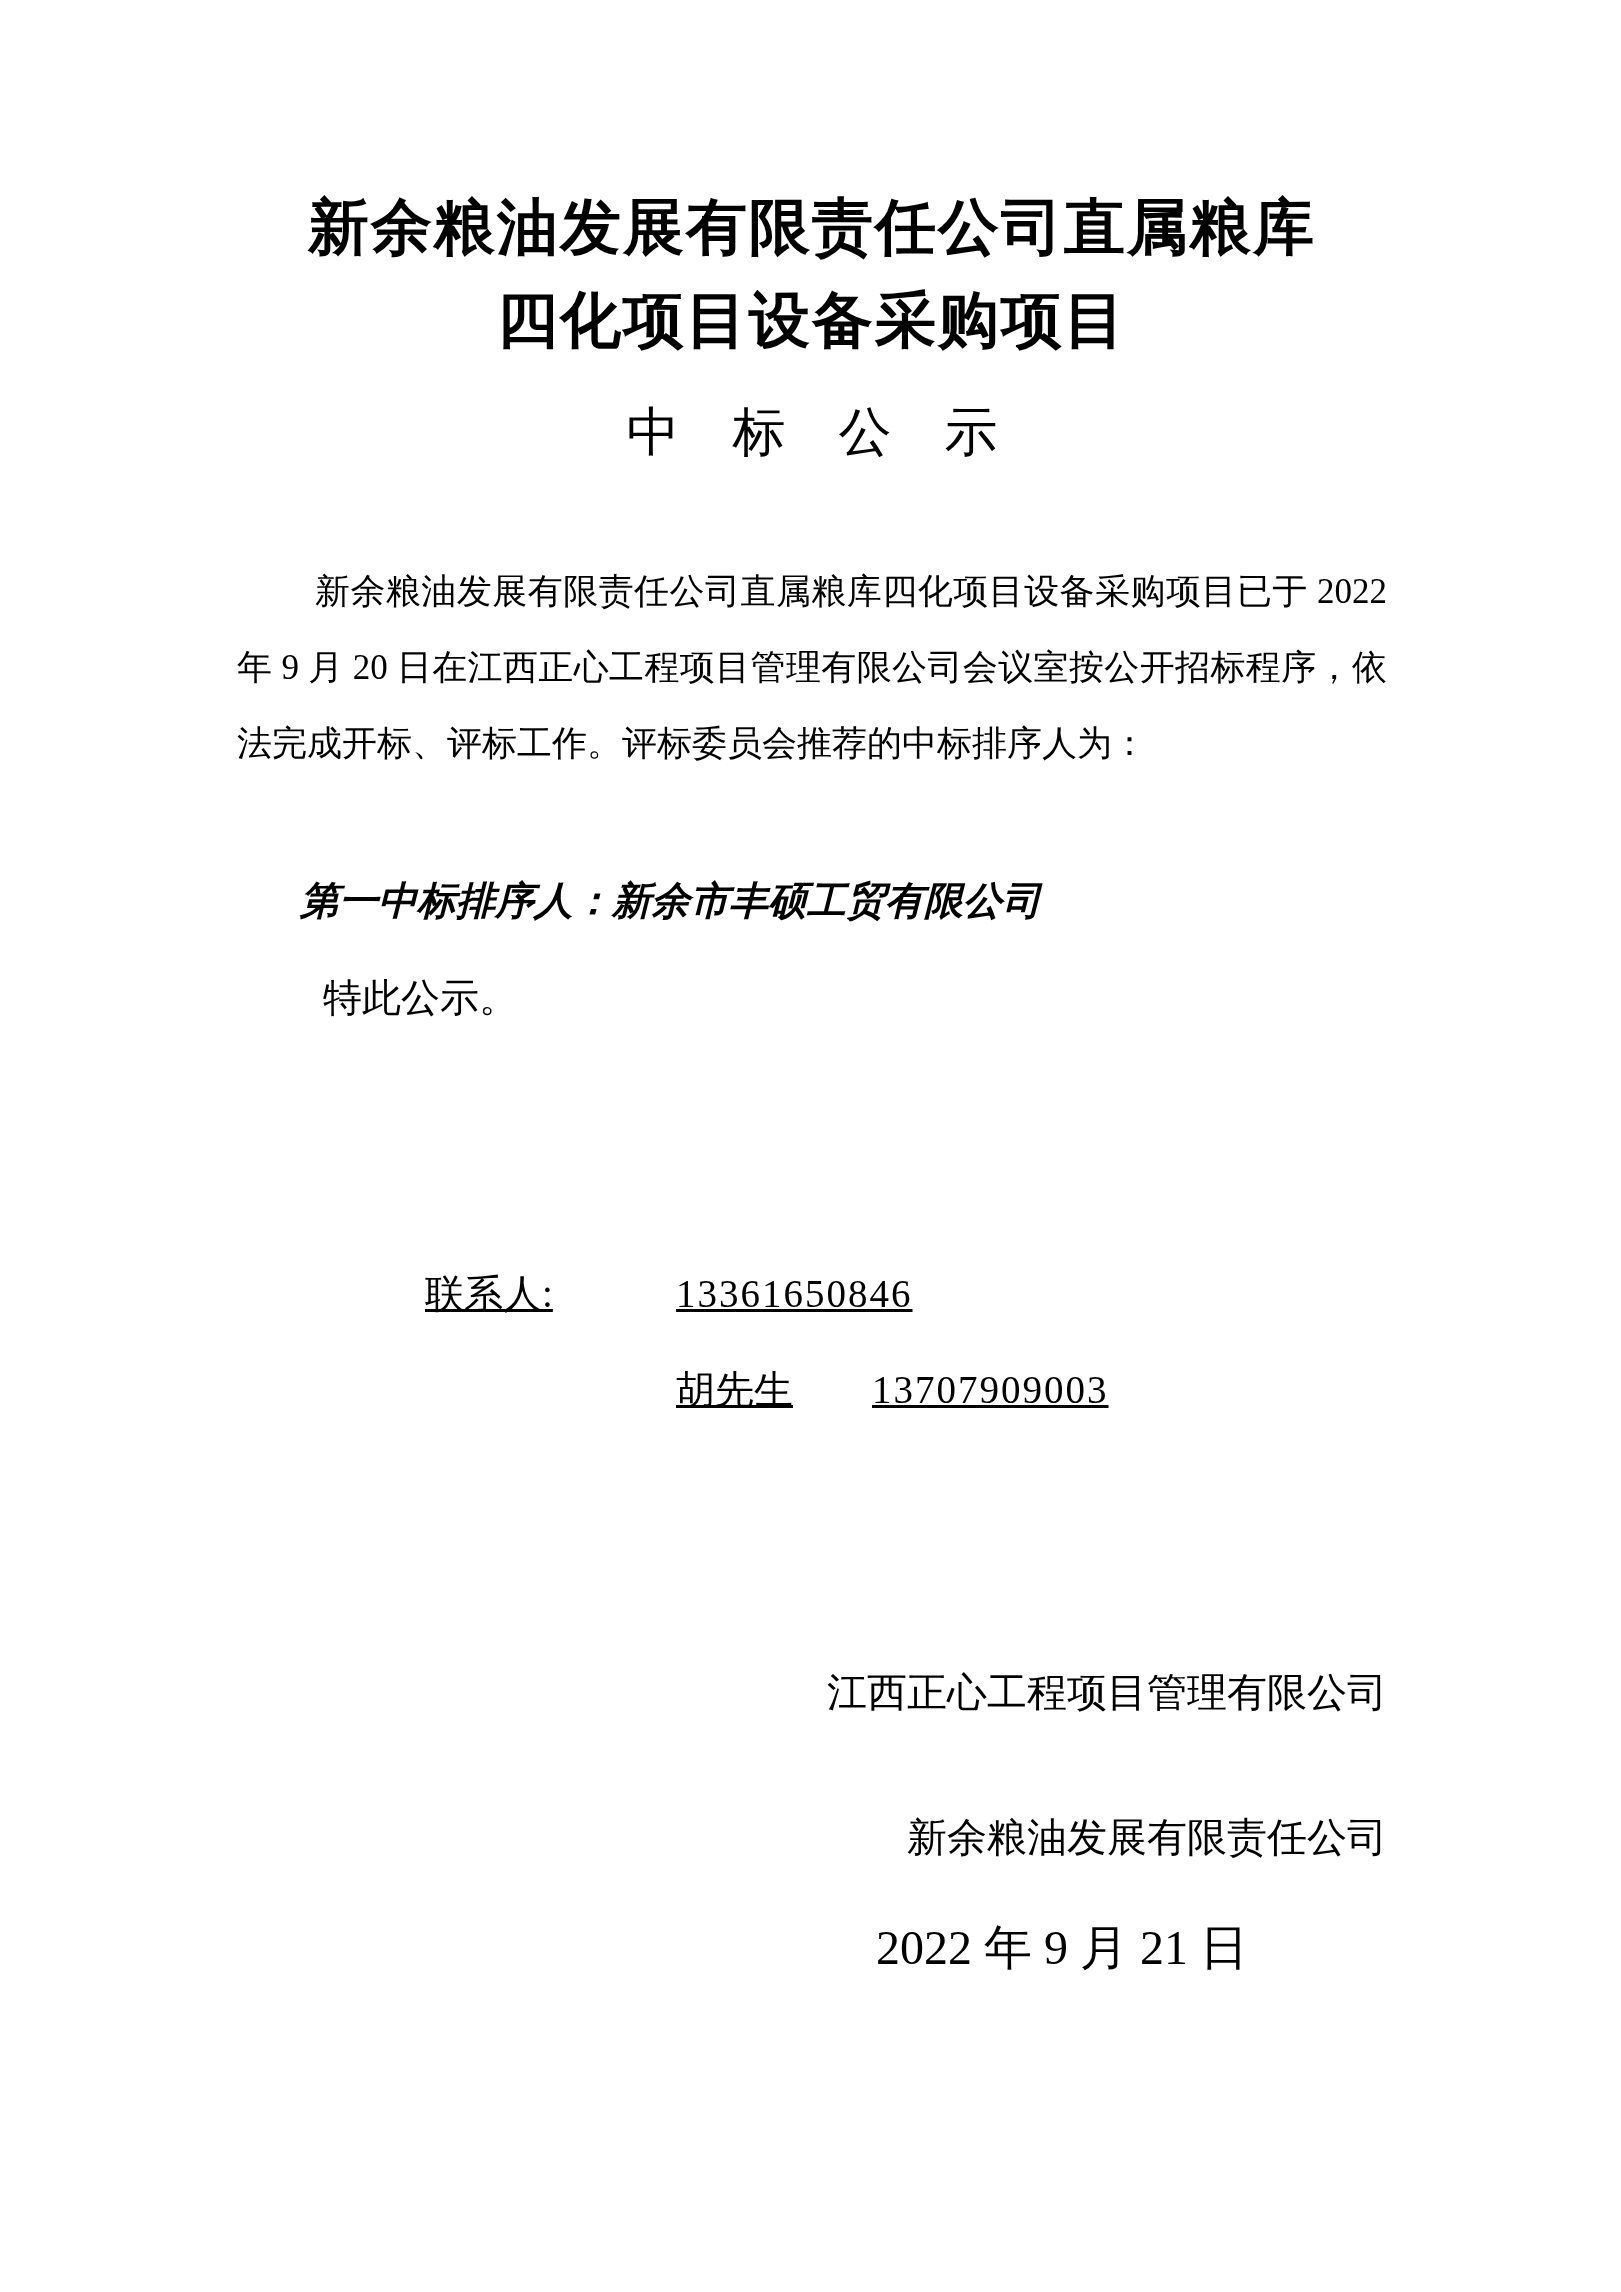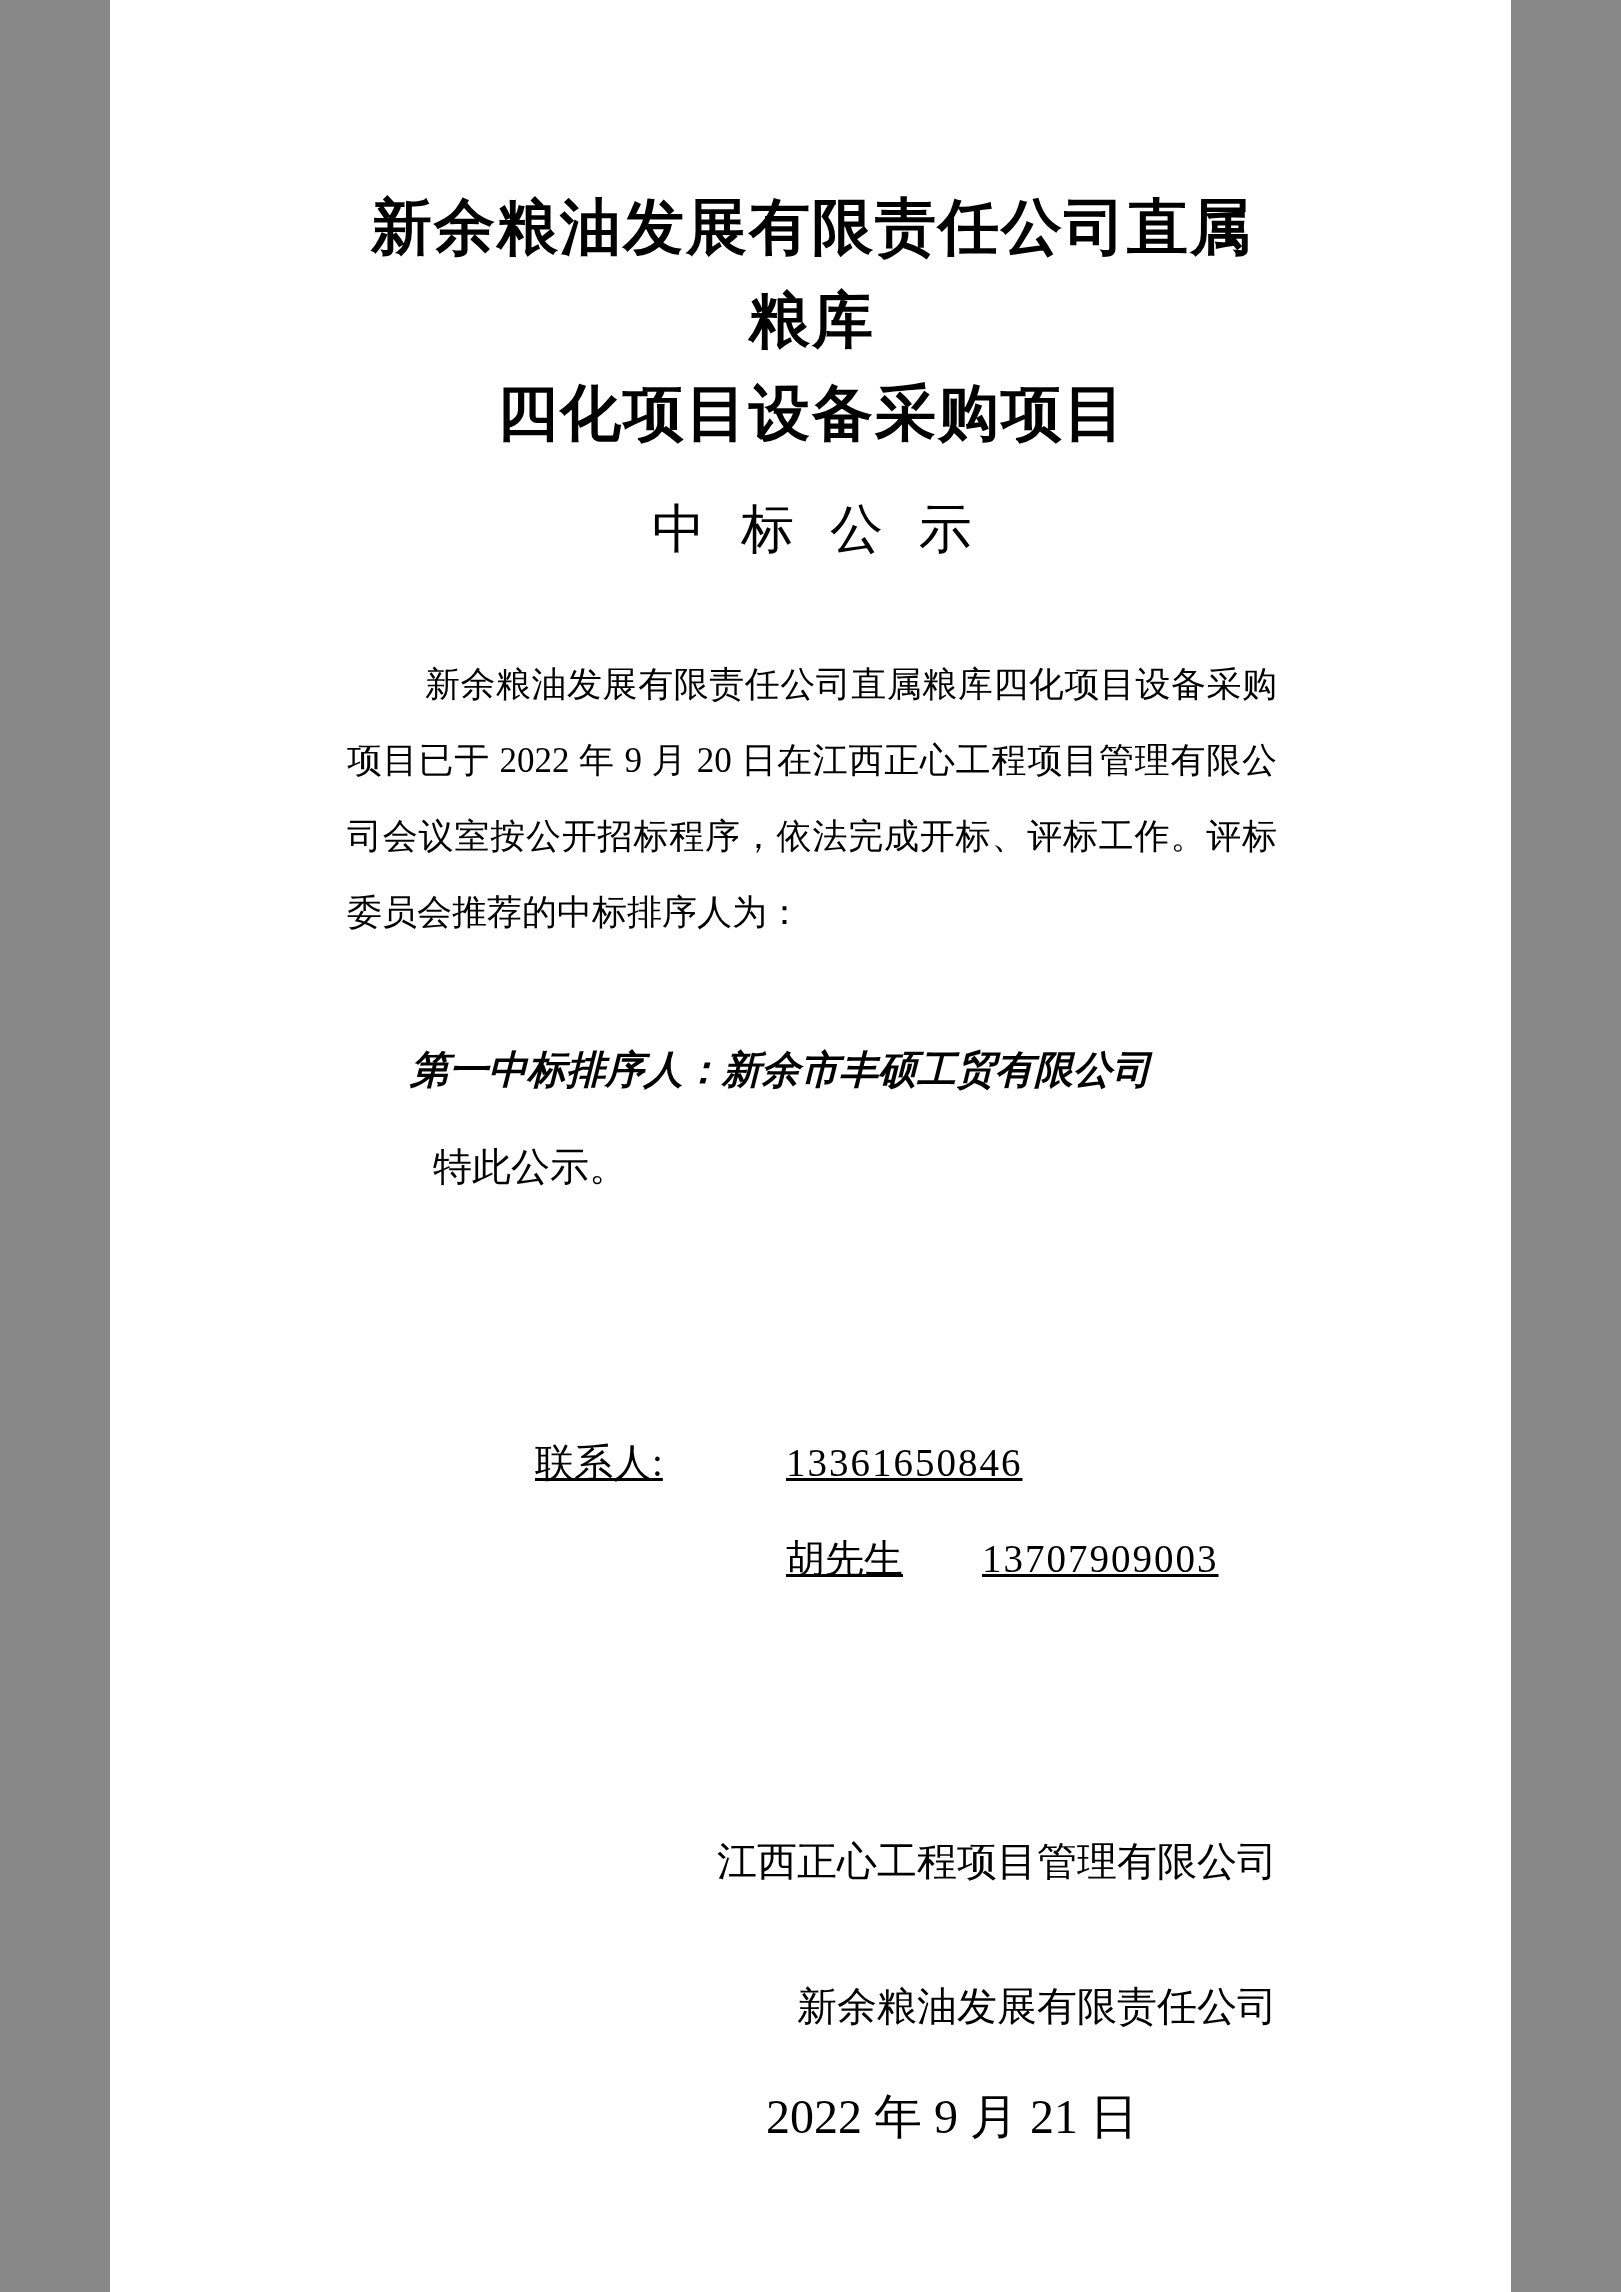--- a/index.html
+++ b/index.html
@@ -2,21 +2,21 @@
 <html><head>
 <meta charset="utf-8">
 <style>
   html, body {
     margin: 0;
     padding: 0;
     background: #888;
   }
   .page {
     position: relative;
-    width: 1401px;
+    width: 1621px;
     height: 2293px;
     margin: 0 auto;
     background: #ffffff;
     color: #000000;
     box-sizing: border-box;
     padding: 181px 234px 0 237px;
     font-family: "Liberation Serif", "DejaVu Serif", serif;
     overflow: hidden;
   }
   .doc-title {
@@ -24,21 +24,21 @@
     text-align: center;
     font-family: "Liberation Sans", "DejaVu Sans", sans-serif;
     font-weight: 700;
     font-size: 61px;
     line-height: 93px;
     letter-spacing: 2px;
   }
   .doc-subtitle {
     margin: 24.5px 0 0 0;
     text-align: center;
-    font-family: Liberation Sans, sans-serif;
+    font-family: Liberation Mono, monospace;
     font-weight: 400;
     font-size: 53px;
     line-height: 88px;
     letter-spacing: 0.2em;
     text-indent: 0.2em; 
   }
   .body-paragraph {
     margin: 74px 0 0 0;
     font-size: 35px;
     line-height: 76px;

